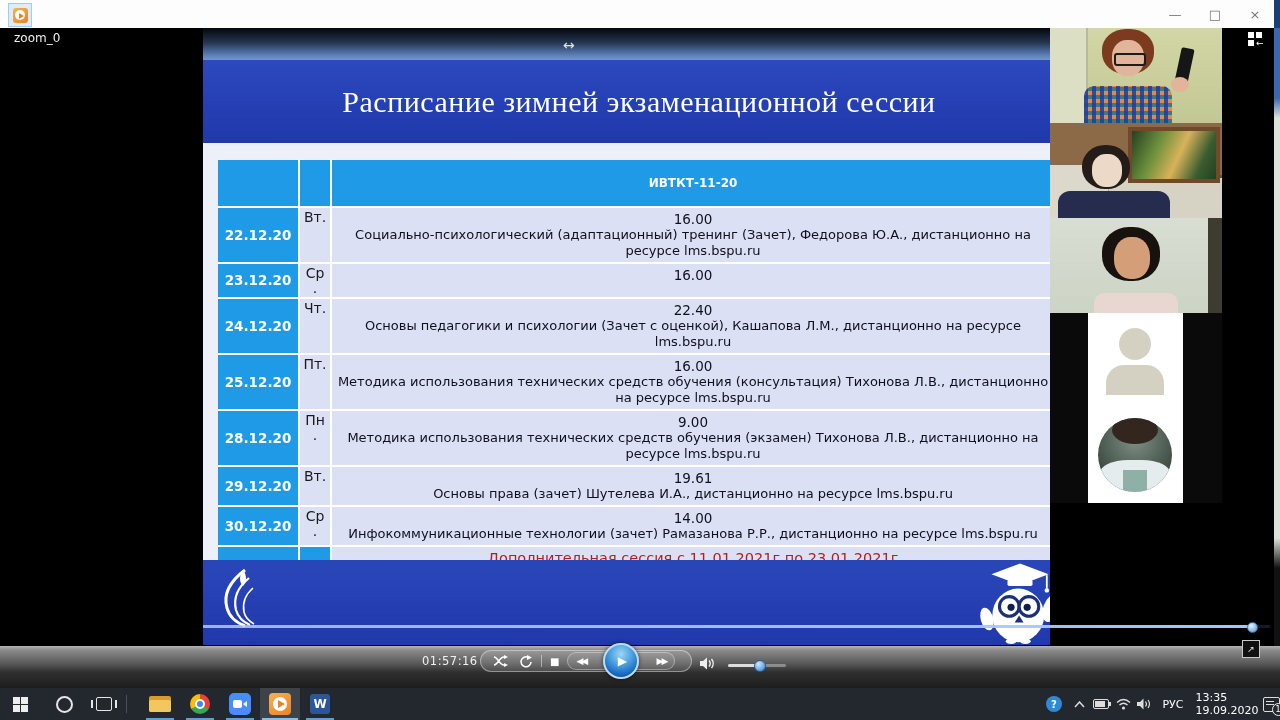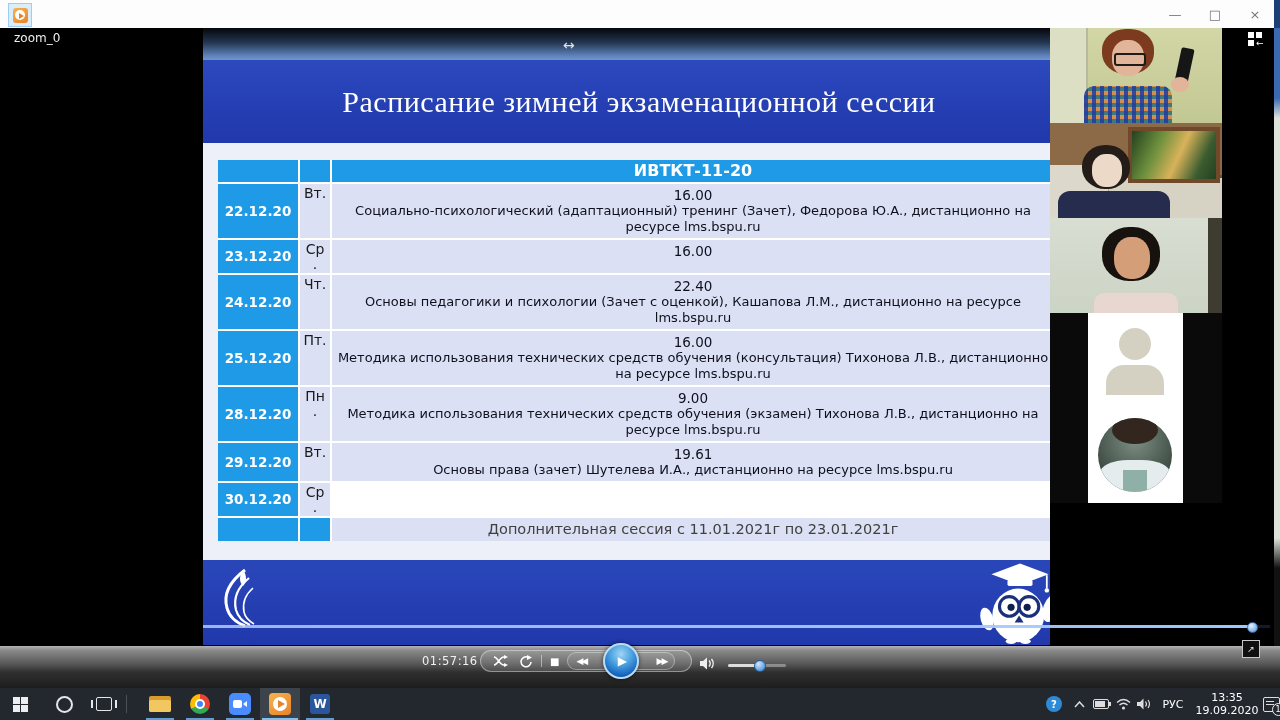--- a/index.html
+++ b/index.html
@@ -28,23 +28,23 @@
   .slide-title{color:#fff;font-family:"Liberation Serif","DejaVu Serif",serif;font-size:30px;letter-spacing:.5px;}
   
   .table-wrap{position:absolute;left:15px;top:132px;width:836px;background:#fff;}
   .trow{display:flex;margin-bottom:2px;}
   .cdate{width:80px;margin-right:2px;background:var(--header-blue);color:#fff;font-weight:bold;font-size:13.5px;
          display:flex;align-items:center;justify-content:center;flex-shrink:0;}
   .cday{width:30px;margin-right:2px;background:var(--row-bg);font-size:14px;color:#1a1a1a;
         display:flex;justify-content:center;padding-top:2px;white-space:pre-line;text-align:center;line-height:1.1;flex-shrink:0;}
   .cdesc{flex:1;background:var(--row-bg);text-align:center;font-size:13px;color:#10101c;padding:3px 4px;line-height:16px;}
   .ctime{font-size:13.5px;}
-  .header-cell{background:var(--header-blue);color:#fff;font-weight:bold;font-size:16px;line-height:14px;padding:4px 4px;}
+  .header-cell{background:var(--header-blue);color:#fff;font-weight:bold;font-size:12px;line-height:14px;padding:16px 4px;}
   .hblue{background:var(--header-blue);}
-  .footer-cell{font-size:14.5px;line-height:17px;color:#404040;}
+  .footer-cell{font-size:14.5px;line-height:17px;color:#b91c1c;}
   
   .slide-footer{position:absolute;left:0;top:532px;width:872px;height:85px;background:linear-gradient(180deg,#2a47ba,#2038ac);}
   .logo-group{position:absolute;left:12px;top:8px;display:flex;align-items:flex-end;}
   .logo-swoosh{margin-right:6px;}
   .logo-text{color:#fff;}
   .logo-acronym{font-size:30px;letter-spacing:3px;line-height:30px;}
   .logo-sub{font-size:7.5px;letter-spacing:2px;margin-top:3px;color:#dfe6ff;}
   .owl{position:absolute;left:772px;top:0px;}
   
   .participants{position:absolute;left:1050px;top:0;width:172px;height:617px;background:#000;}
@@ -147,21 +147,21 @@
   .zoom-ico::before{content:"";position:absolute;left:4px;top:7px;width:9px;height:8px;border-radius:2px;background:#fff;}
   .zoom-ico::after{content:"";position:absolute;left:14px;top:8px;border-right:4px solid #fff;border-top:3px solid transparent;border-bottom:3px solid transparent;}
   .player-ico{width:22px;height:22px;border-radius:4px;background:linear-gradient(145deg,#f7b24e,#e8832a);position:relative;}
   .player-ico::before{content:"";position:absolute;left:4px;top:4px;width:14px;height:14px;border-radius:50%;background:#fff;}
   .player-ico::after{content:"";position:absolute;left:9px;top:7px;border-left:7px solid #e8832a;border-top:4px solid transparent;border-bottom:4px solid transparent;}
   .word-ico{width:20px;height:20px;border-radius:3px;background:#2b579a;color:#fff;font-weight:bold;font-size:12px;display:flex;align-items:center;justify-content:center;}
   
   .tray-item{position:absolute;top:0;height:32px;display:flex;align-items:center;justify-content:center;cursor:pointer;}
   .help-ico{width:16px;height:16px;border-radius:50%;background:#2f8ad6;color:#fff;font-size:10px;font-weight:bold;display:flex;align-items:center;justify-content:center;}
   .lang{color:#fff;font-size:11px;}
-  .clock{color:#fff;font-size:11px;line-height:13px;text-align:center;}
+  .clock{color:#fff;font-size:11px;line-height:13px;text-align:left;}
   .action-ico{position:relative;width:15px;height:13px;border:1.5px solid #ddd;border-radius:2px;}
   .action-ico::before{content:"";position:absolute;left:2px;top:3px;width:8px;height:1.5px;background:#ddd;box-shadow:0 3px 0 #ddd;}
   .badge{position:absolute;right:-6px;bottom:-5px;width:11px;height:11px;border-radius:50%;border:1px solid #eee;background:var(--taskbar-bg);
       color:#fff;font-size:8px;display:flex;align-items:center;justify-content:center;}
 </style>
 </head>
 <body>
 
 <div id="screen">
 
@@ -241,20 +241,24 @@
               <div class="cday">Вт.</div>
               <div class="cdesc">
                 <div class="ctime">19.61</div>
                 <div class="ctext">Основы права (зачет) Шутелева И.А., дистанционно на ресурсе lms.bspu.ru</div>
               </div>
             </div>
             <div class="trow">
               <div class="cdate">30.12.20</div>
               <div class="cday">Ср
 .</div>
+              <div class="cdesc">
+                <div class="ctime">14.00</div>
+                <div class="ctext">Инфокоммуникационные технологии (зачет) Рамазанова Р.Р., дистанционно на ресурсе lms.bspu.ru</div>
+              </div>
             </div>
           </div>
         <div class="trow" style="margin-bottom:0">
           <div class="cdate hblue"></div>
           <div class="cday hblue"></div>
           <div class="cdesc footer-cell">Дополнительная сессия с 11.01.2021г по 23.01.2021г</div>
         </div>
       </div>
 
       <div class="slide-footer">

